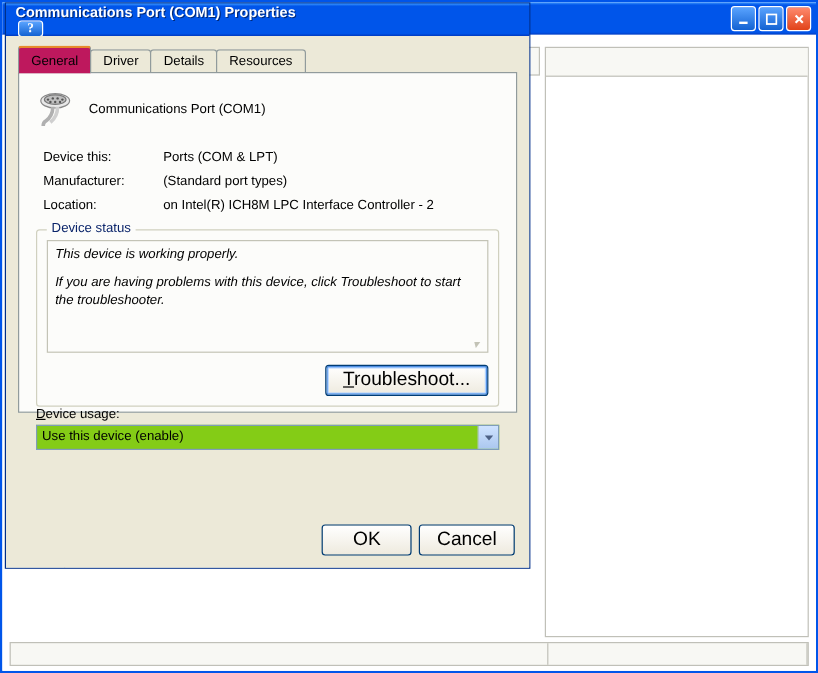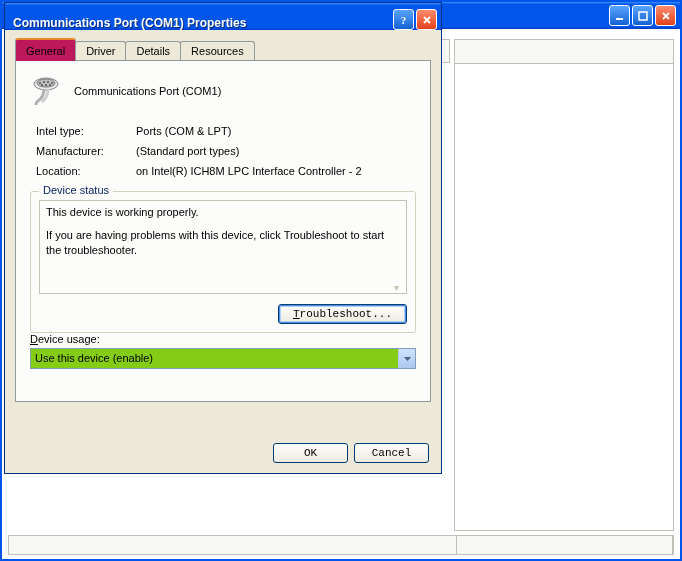--- a/index.html
+++ b/index.html
@@ -104,25 +104,26 @@
     left: 2px; top: 0;
     width: 438px;
     height: 472px;
     border: 1px solid #002f8a;
     box-shadow: 2px 2px 0 rgba(0,0,0,0);
   }
   .dlg-titlebar {
     height: 27px;
     background: linear-gradient(to bottom, #3a96ff 0%, #0055ea 8%, #0055ea 92%, #003ac0 100%);
     display: flex;
-    align-items: flex-end;
+    align-items: flex-start;
     padding: 0 4px 0 8px;
     color: #fff;
     font-weight: bold;
     font-size: 12px;
+    flex-direction: column;
   }
   .dlg-title { flex: 1; text-shadow: 1px 1px 0 #002a7a; }
   .dlg-body {
     background: #ece9d8;
     padding: 8px 10px 10px 10px;
     height: calc(100% - 27px);
     position: relative;
   }
   
   .tabstrip {
@@ -149,21 +150,21 @@
     padding-top: 5px;
     padding-bottom: 4px;
     z-index: 3;
     margin-bottom: -1px;
     border-top: 2px solid #e68b2c;
   }
   .tab-panel {
     border: 1px solid #919b9c;
     background: #fcfcfa;
     padding: 14px 14px 10px 14px;
-    height: 342px;
+    height: 284px;
     position: relative;
     z-index: 1;
   }
   .dev-header {
     display: flex;
     align-items: center;
     gap: 12px;
     margin-bottom: 18px;
   }
   .dev-icon {
@@ -194,36 +195,37 @@
     font-size: 11px;
   }
   .status-box {
     border: 1px solid #c3c3b6;
     background: #fcfcfa;
     height: 94px;
     padding: 4px 6px;
     font-size: 11px;
     line-height: 1.35;
     position: relative;
+    font-style: italic;
   }
   .status-box .scrollnub {
     position: absolute;
     right: 2px; bottom: 2px;
     width: 10px; height: 10px;
     color: #c3c3b6;
     font-size: 10px;
     pointer-events: none;
   }
   .btn {
     border: 1px solid #003c74;
     background: linear-gradient(to bottom, #fff, #eeeade);
     border-radius: 3px;
     padding: 3px 14px;
-    font-family: Liberation Mono, monospace;
-    font-size: 11px;
+    font-family: Liberation Sans, sans-serif;
+    font-size: 16px;
     cursor: default;
     min-width: 75px;
   }
   .btn.default {
     box-shadow: 0 0 0 1px #4d8de2 inset, 0 0 0 2px #afd2ff inset;
   }
   .troubleshoot-row {
     display: flex;
     justify-content: flex-end;
     margin-top: 10px;
@@ -333,21 +335,21 @@
             <circle cx="12" cy="10" r="1" fill="#555"></circle>
               <circle cx="16" cy="10" r="1" fill="#555"></circle>
               <circle cx="20" cy="10" r="1" fill="#555"></circle>
             <path d="M14 14 Q14 22 8 26 Q6 27 6 30" fill="none" stroke="#b0b0b0" stroke-width="3"></path>
             <path d="M18 14 Q18 22 12 27" fill="none" stroke="#cfcfcf" stroke-width="3"></path>
           </svg>
         </div>
         <span>Communications Port (COM1)</span>
       </div>
       <div class="props">
-        <span class="lbl">Intel type:</span>
+        <span class="lbl">Device this:</span>
         <span>Ports (COM &amp; LPT)</span>
         <span class="lbl">Manufacturer:</span>
         <span>(Standard port types)</span>
         <span class="lbl">Location:</span>
         <span>on Intel(R) ICH8M LPC Interface Controller - 2</span>
       </div>
       <div class="fieldset">
         <span class="legend">Device status</span>
         <div class="status-box">
           <div>This device is working properly.</div>

